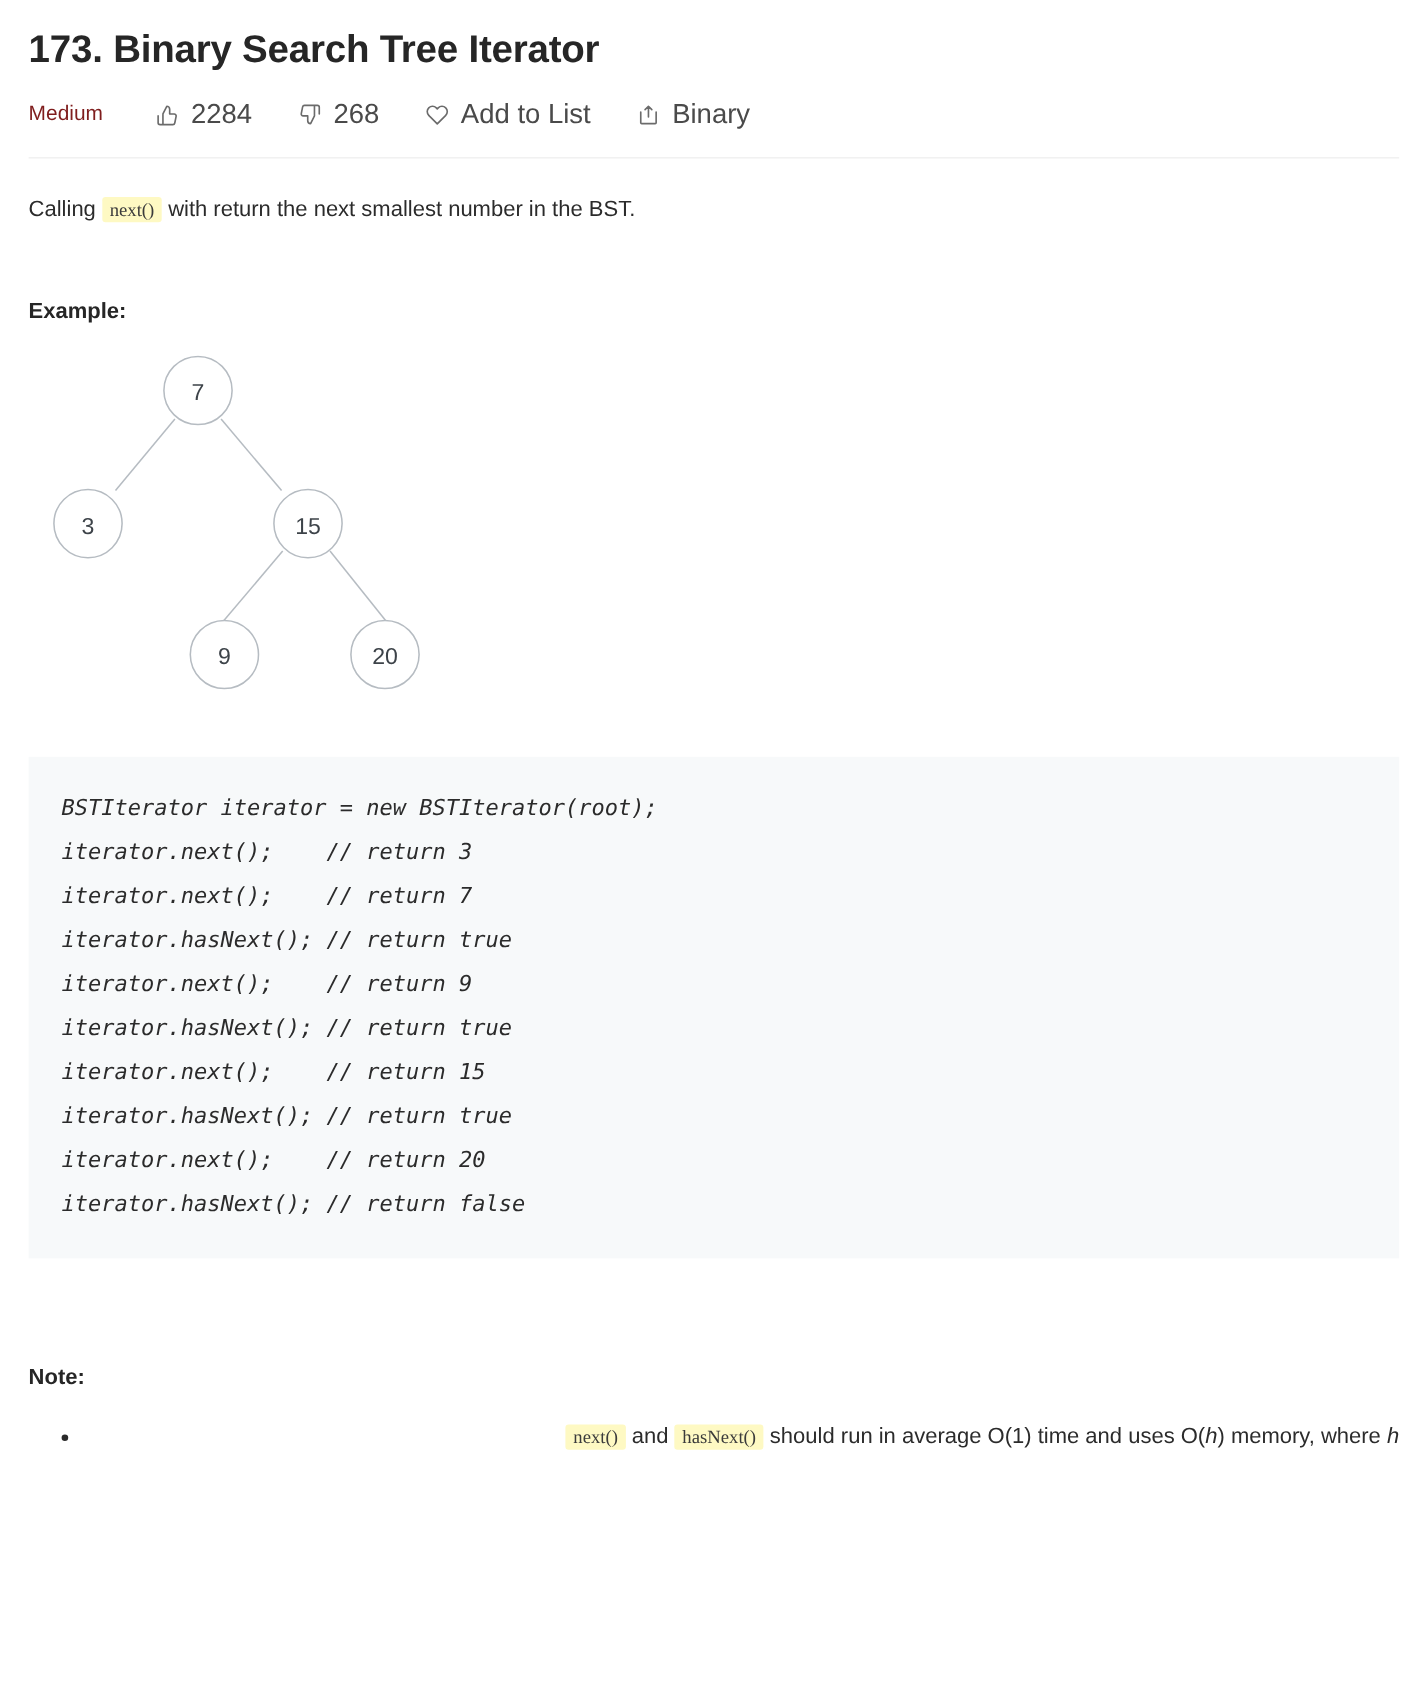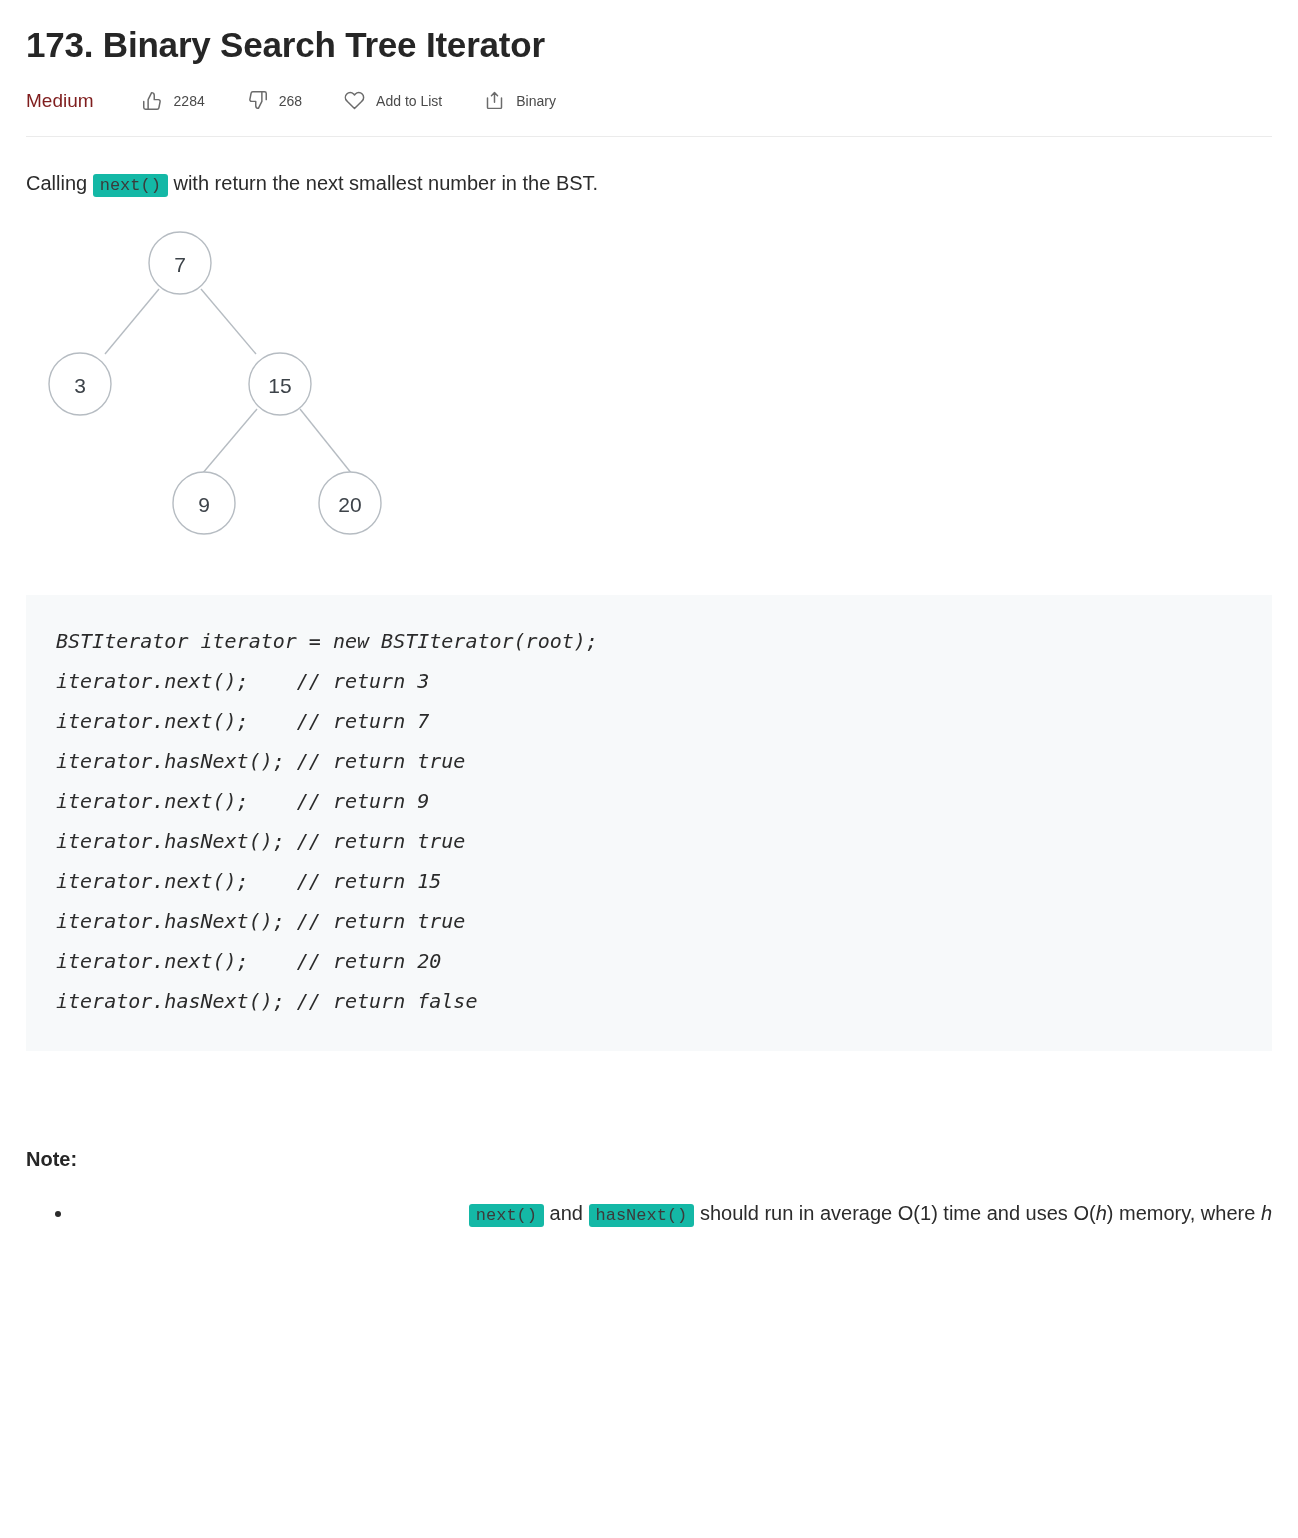--- a/index.html
+++ b/index.html
@@ -33,22 +33,21 @@
     padding-bottom: 24px;
     border-bottom: 1px solid #ebebeb;
   }
   .difficulty {
     font-size: 19px;
     color: #7f1d1d;
     margin-right: 48px;
   }
   .meta-item {
     display: flex;
-    align-items: center;
-    font-size: 14px;
+    font-size: 25px;
     color: #4a4a4a;
     margin-right: 42px;
     cursor: pointer;
   }
   .meta-item .ico {
     display: inline-flex;
     align-items: center;
     justify-content: center;
     margin-right: 11px;
     color: #6b6b6b;
@@ -59,23 +58,23 @@
     padding-top: 30px;
   }
   .para {
     font-size: 20px;
     line-height: 1.62;
     color: #2b2b2b;
     margin: 0 0 32px 0;
     max-width: 1220px;
   }
   code.inline {
-    font-family: Liberation Mono, monospace;
+    font-family: Liberation Serif, serif;
     font-size: 17px;
-    background: #14b8a6;
+    background: #fef9c3;
     color: #3b3b3b;
     padding: 2px 7px;
     border-radius: 3px;
   }
   .section-label {
     font-size: 20px;
     font-weight: bold;
     color: #262626;
     margin: 66px 0 0 0;
   }
@@ -159,20 +158,21 @@
     </span>
   </div>
 
   <div class="content">
 
 
     <p class="para">
       <span>Calling </span><code class="inline">next()</code><span> with return the next smallest number in the BST.</span>
     </p>
 
+    <p class="section-label">Example:</p>
 
     <div class="tree-wrap">
       <svg width="460" height="330" viewBox="0 0 460 330">
         <g stroke="#b6bcc2" stroke-width="1.4" fill="none">
           <line x1="133" y1="58" x2="79" y2="123"></line>
           <line x1="175" y1="58" x2="230" y2="123"></line>
           <line x1="231" y1="178" x2="176" y2="243"></line>
           <line x1="274" y1="178" x2="326" y2="243"></line>
         </g>
         <g>

